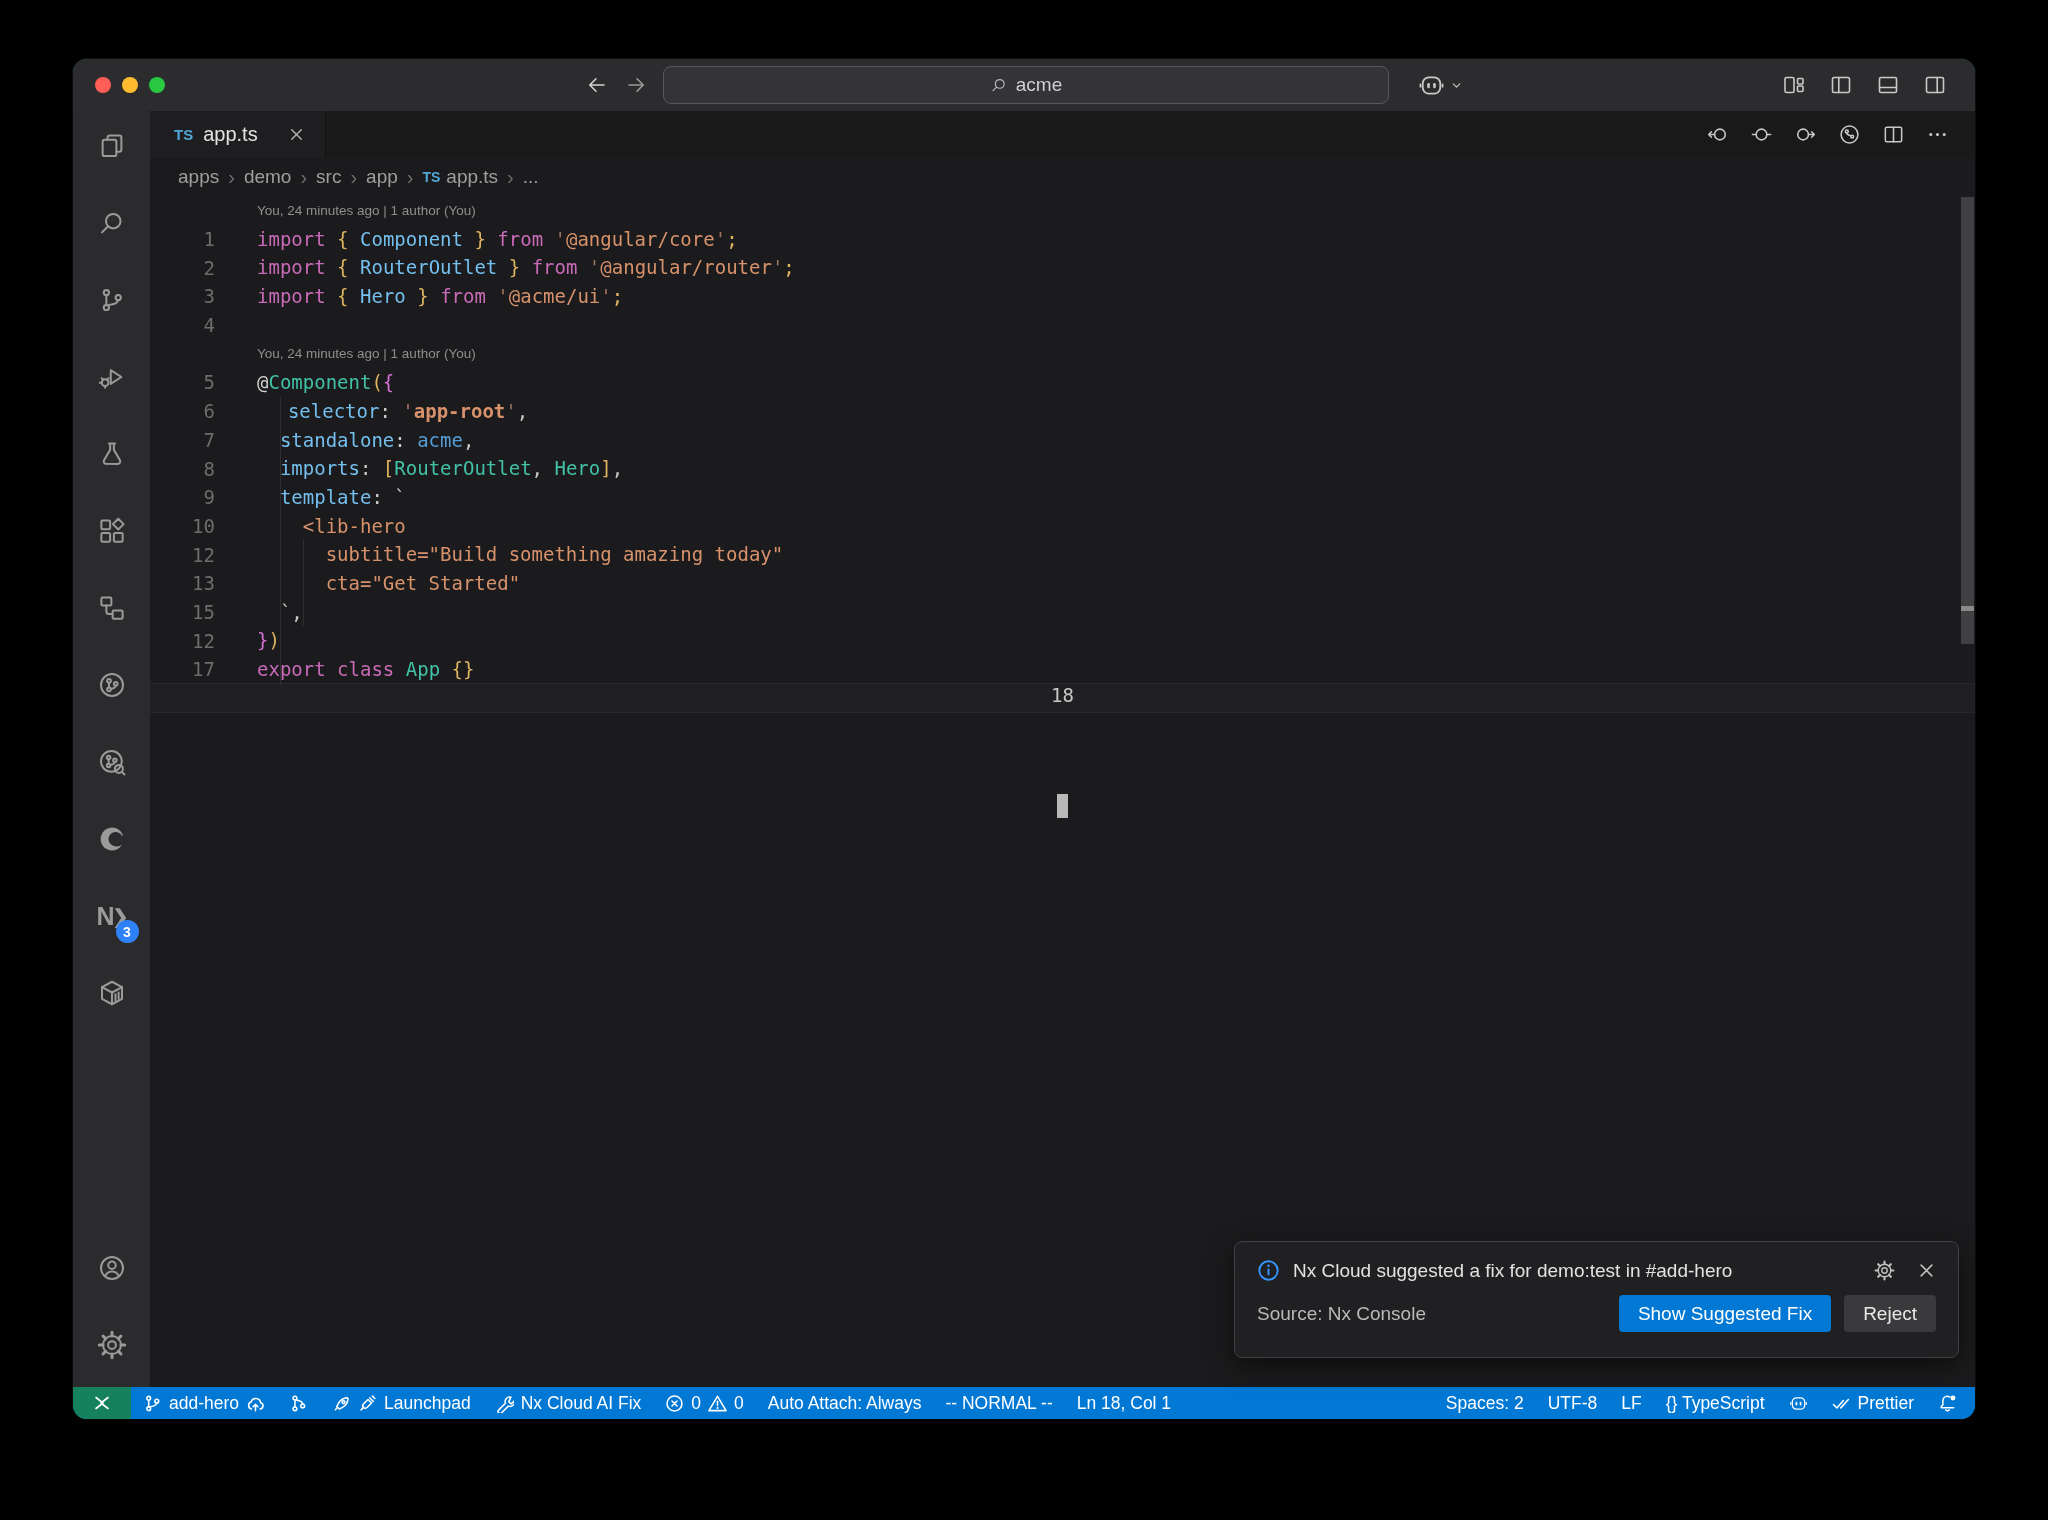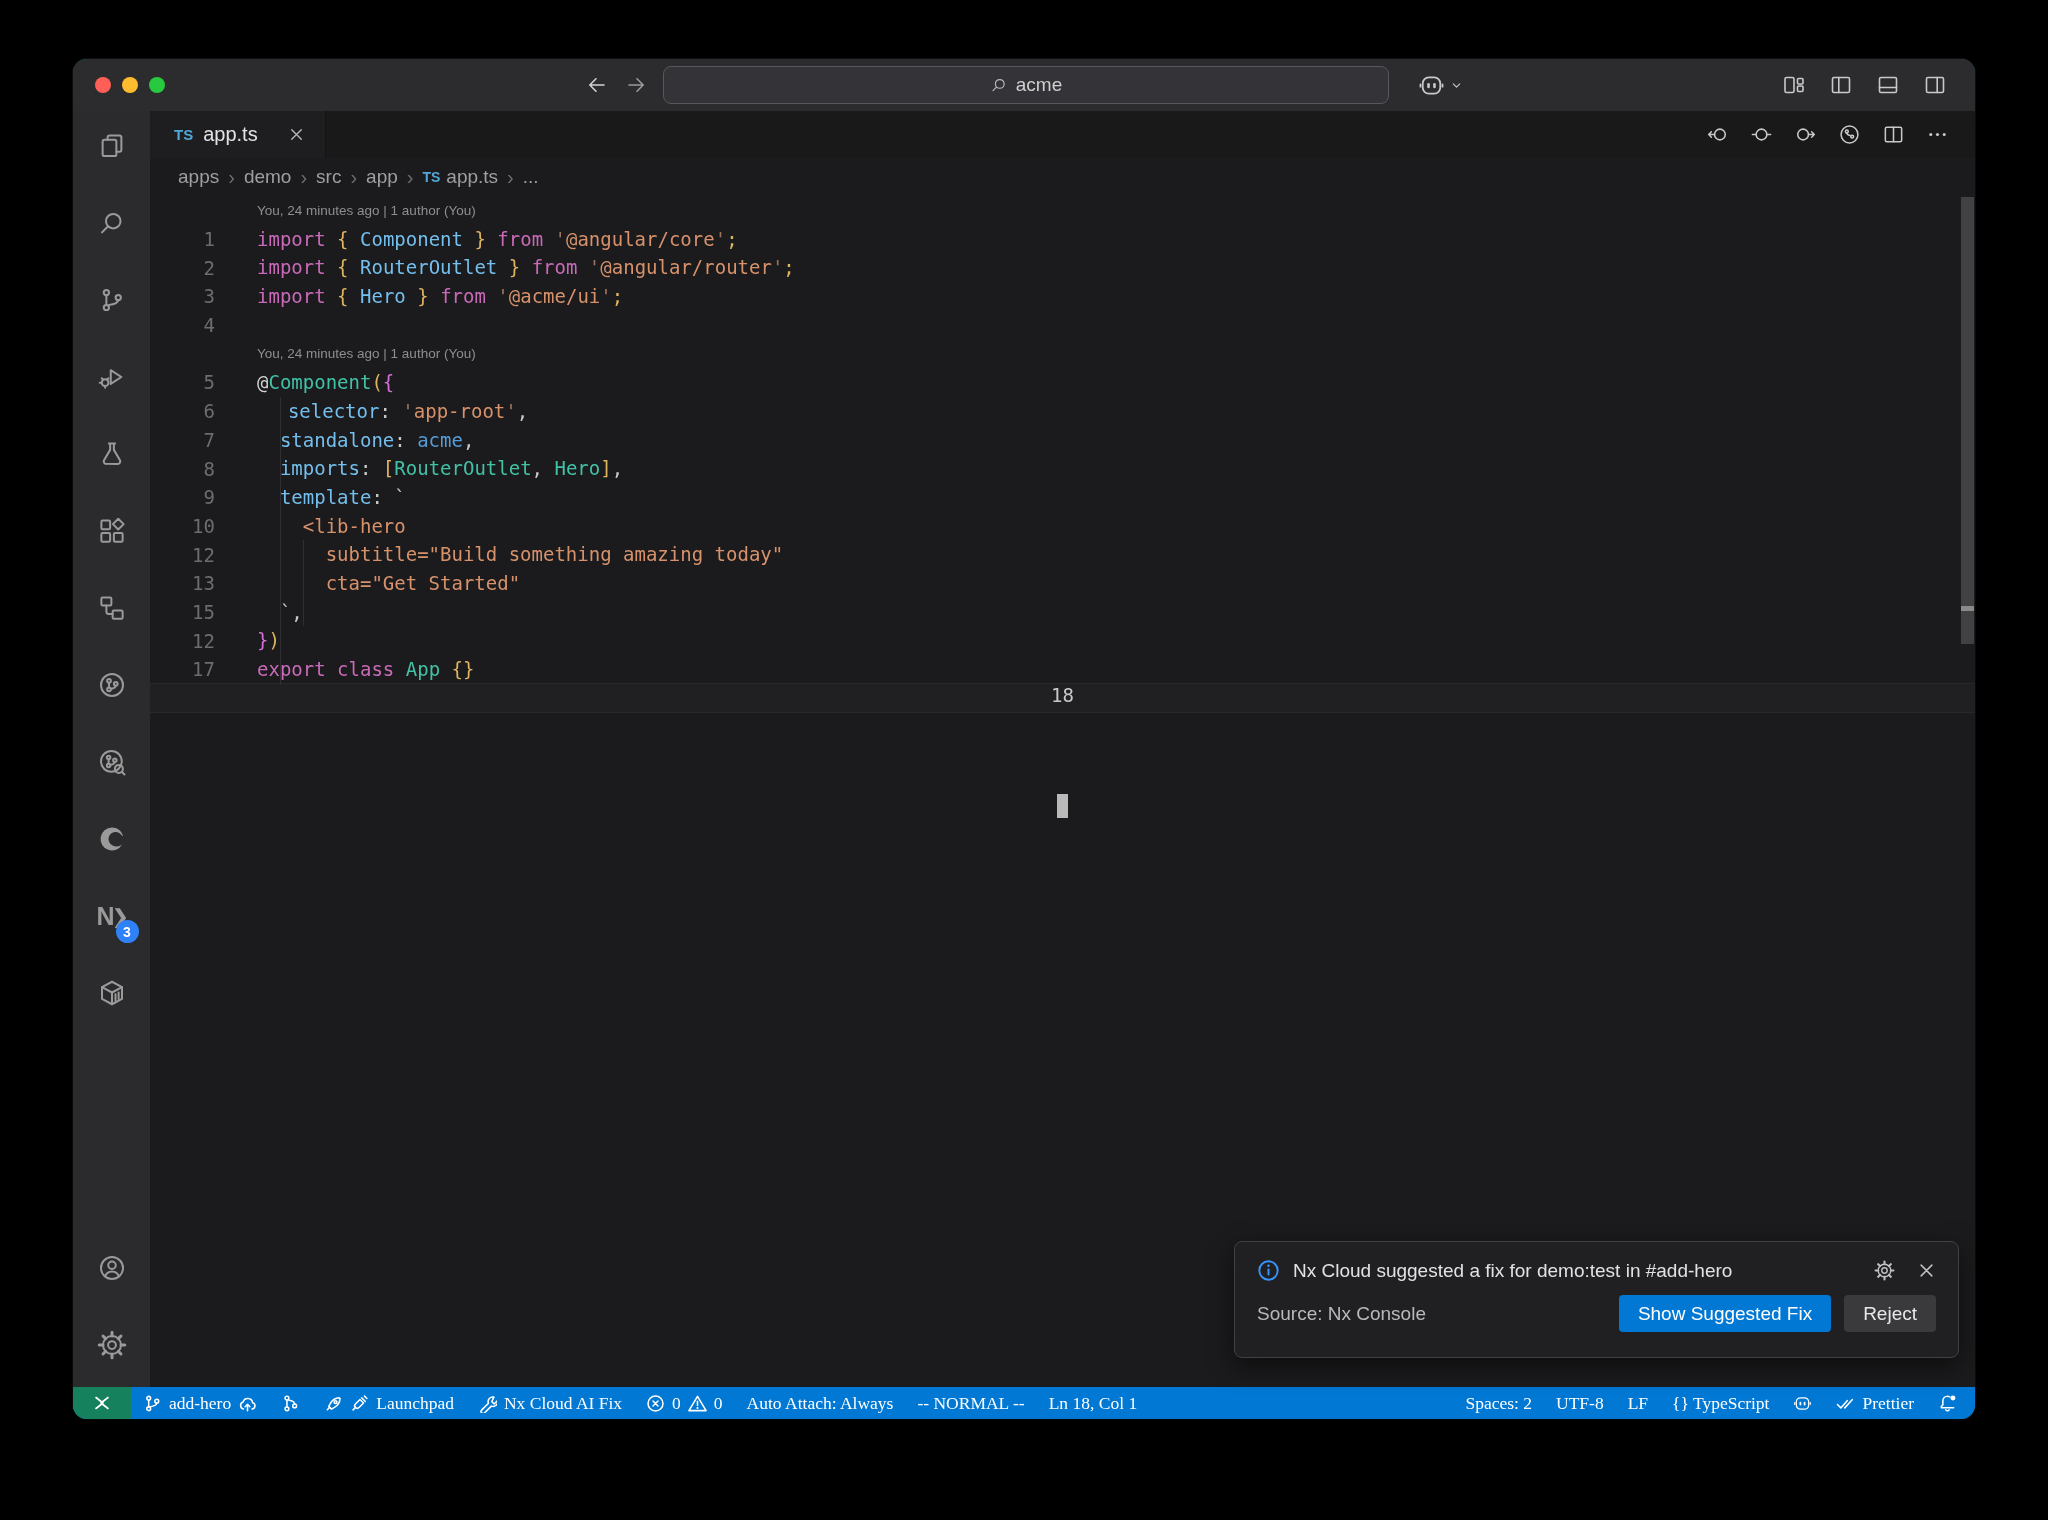--- a/index.html
+++ b/index.html
@@ -76,21 +76,21 @@
   .btn{height:37px;border-radius:4px;display:flex;align-items:center;padding:0 19px;font-size:19px;cursor:pointer;}
   .btn-primary{background:#0078d4;color:#fff;margin-right:13px;}
   .btn-secondary{background:#3a3a3d;color:#e8e8e8;}
   
   .statusbar{height:32px;flex:0 0 32px;background:#0078d4;display:flex;align-items:stretch;
              color:#fff;font-size:17.5px;}
   .sb-remote{width:58px;flex:0 0 58px;background:#16825d;display:flex;align-items:center;
              justify-content:center;cursor:pointer;}
   .sb-group{display:flex;align-items:stretch;}
   .sb-group.right{margin-left:auto;padding-right:6px;}
-  .sb-item{display:flex;align-items:center;gap:7px;padding:0 12px;cursor:pointer;white-space:nowrap;font-family:Liberation Serif, serif;}
+  .sb-item{display:flex;align-items:center;gap:7px;padding:0 12px;cursor:pointer;white-space:nowrap;}
   .sb-item .ico{display:flex;}
 </style>
 </head>
 <body>
 
 <div class="window">
 
   <div class="titlebar">
     <div class="traffic" id="traffic">
         <span style="background: rgb(255, 95, 87);"></span>
@@ -397,21 +397,21 @@
           <div class="code-row">
             <div class="gutter"></div>
             <span class="lens-text">You, 24 minutes ago | 1 author (You)</span>
           </div>
           <div class="code-row">
             <div class="gutter">5</div>
             <span class="code-text"><span style="color: rgb(212, 212, 212);">@</span><span style="color: rgb(65, 194, 167);">Component</span><span style="color: rgb(223, 180, 95);">(</span><span style="color: rgb(214, 112, 214);">{</span></span>
           </div>
           <div class="code-row">
             <div class="gutter">6</div>
-            <span class="code-text"><span style="color: rgb(201, 201, 201);">  </span><span style="color: rgb(116, 191, 238); padding-left: 8px;">selector</span><span style="color: rgb(201, 201, 201);">: </span><span style="color: rgb(156, 116, 96);">'</span><span style="color: rgb(215, 146, 107);">app-root</span><span style="color: rgb(156, 116, 96);">'</span><span style="color: rgb(201, 201, 201);">,</span></span>
+            <span class="code-text"><span style="color: rgb(201, 201, 201);">  </span><span style="color: rgb(116, 191, 238); padding-left: 8px;">selector</span><span style="color: rgb(201, 201, 201);">: </span><span style="color: rgb(156, 116, 96);">'</span><span style="color: rgb(215, 146, 107); font-weight: bold;">app-root</span><span style="color: rgb(156, 116, 96);">'</span><span style="color: rgb(201, 201, 201);">,</span></span>
           </div>
           <div class="code-row">
             <div class="gutter">7</div>
             <span class="code-text"><span style="color: rgb(201, 201, 201);">  </span><span style="color: rgb(116, 191, 238);">standalone</span><span style="color: rgb(201, 201, 201);">: </span><span style="color: rgb(86, 156, 214);">acme</span><span style="color: rgb(201, 201, 201);">,</span></span>
           </div>
           <div class="code-row">
             <div class="gutter">8</div>
             <span class="code-text"><span style="color: rgb(201, 201, 201);">  </span><span style="color: rgb(116, 191, 238);">imports</span><span style="color: rgb(201, 201, 201);">: </span><span style="color: rgb(223, 180, 95);">[</span><span style="color: rgb(65, 194, 167);">RouterOutlet</span><span style="color: rgb(201, 201, 201);">, </span><span style="color: rgb(65, 194, 167);">Hero</span><span style="color: rgb(223, 180, 95);">]</span><span style="color: rgb(201, 201, 201);">,</span></span>
           </div>
           <div class="code-row">

